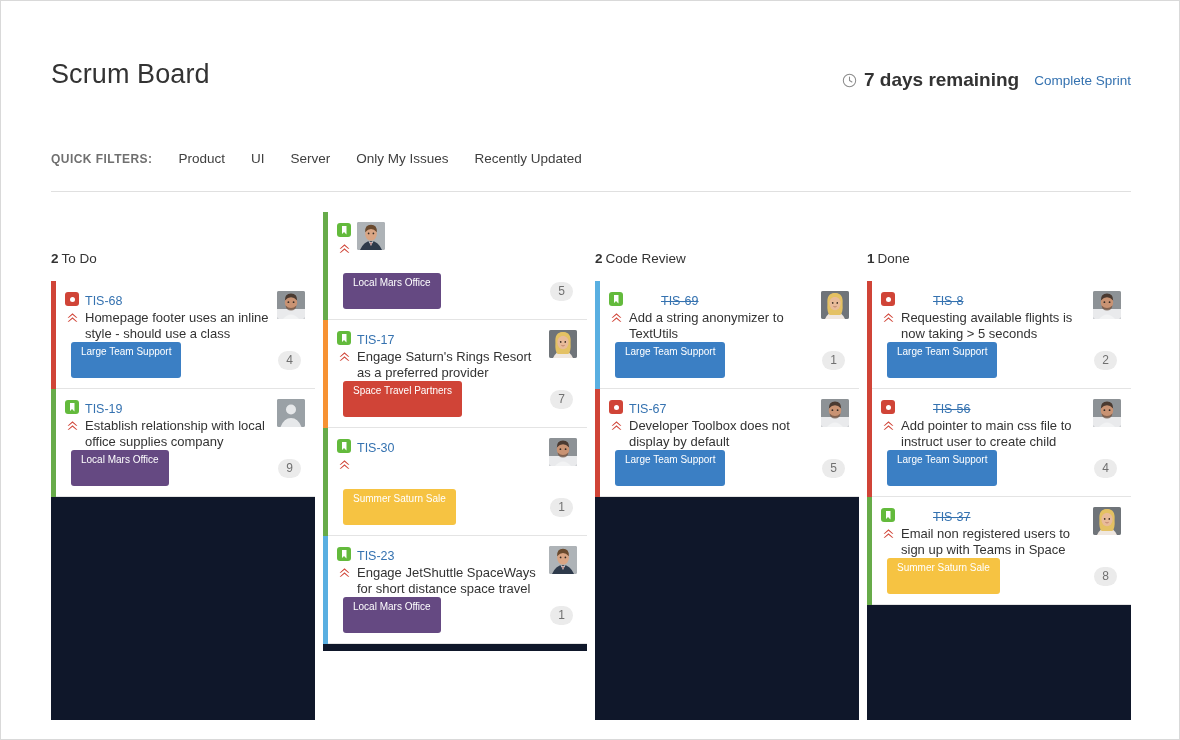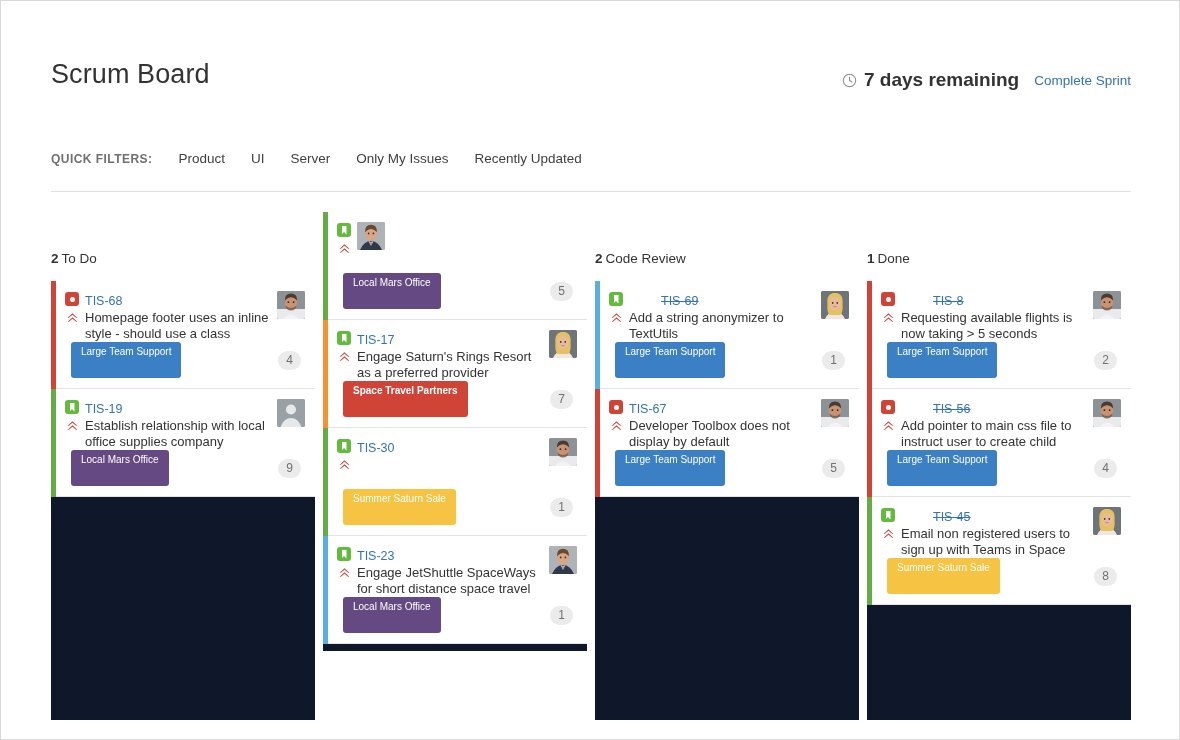--- a/index.html
+++ b/index.html
@@ -357,21 +357,21 @@
                   <path d="M6.4 13 q-1 -11 7.6 -11 q8.6 0 7.6 11 q0.6 9 -2.4 11 l-10.4 0 q-3 -2 -2.4 -11z" fill="#e4c163"></path>
                   <ellipse cx="14" cy="12.4" rx="5.6" ry="6.8" fill="#e8bb9a"></ellipse>
                   <path d="M8.6 8.6 q5.4 -5.6 10.8 0 q0.4 -6.6 -5.4 -6.6 q-5.8 0 -5.4 6.6z" fill="#e4c163"></path>
                   <circle cx="11.7" cy="11.9" r="0.85" fill="#3a2c22"></circle>
                   <circle cx="16.3" cy="11.9" r="0.85" fill="#3a2c22"></circle>
                   <path d="M12.7 15.6 q1.3 1.1 2.6 0" stroke="#b4735f" stroke-width="0.8" fill="none" stroke-linecap="round"></path>
                 </svg>
               </div>
             </div>
             <div class="card-bottom">
-              <span class="epic-label" style="background: rgb(208, 68, 55); font-weight: bold;">Space Travel Partners</span>
+              <span class="epic-label" style="background: rgb(208, 68, 55);">Space Travel Partners</span>
               <span class="estimate">7</span>
             </div>
           </div>
           <div class="card">
             <div class="card-stripe" style="background: rgb(103, 171, 73);"></div>
             <div class="card-top">
               <div class="card-icons">
                 <div class="type-icon story"></div>
                 <div class="prio-icon"><svg viewBox="0 0 14 13" width="13" height="12">
   <path d="M7 1.3 L12.3 6.1 L10.9 6.1 L7 2.9 L3.1 6.1 L1.7 6.1 Z" fill="#d04437"></path>
@@ -555,21 +555,21 @@
           <div class="card">
             <div class="card-stripe" style="background: rgb(103, 171, 73);"></div>
             <div class="card-top">
               <div class="card-icons">
                 <div class="type-icon story"></div>
                 <div class="prio-icon"><svg viewBox="0 0 14 13" width="13" height="12">
   <path d="M7 1.3 L12.3 6.1 L10.9 6.1 L7 2.9 L3.1 6.1 L1.7 6.1 Z" fill="#d04437"></path>
   <path d="M7 5.8 L12.3 10.6 L10.9 10.6 L7 7.4 L3.1 10.6 L1.7 10.6 Z" fill="#d04437"></path>
 </svg></div>
               </div>
-              <div class="card-text"><a class="issue-key resolved">TIS-45</a><div class="issue-summary">Email non registered users to sign up with Teams in Space</div></div>
+              <div class="card-text"><a class="issue-key resolved">TIS-37</a><div class="issue-summary">Email non registered users to sign up with Teams in Space</div></div>
               <div class="avatar">
                 <svg viewBox="0 0 28 28">
                   <rect width="28" height="28" fill="#6f7479"></rect>
                   <path d="M4 28 q4 -8 10 -8 q6 0 10 8 z" fill="#efe7e0"></path>
                   <path d="M6.4 13 q-1 -11 7.6 -11 q8.6 0 7.6 11 q0.6 9 -2.4 11 l-10.4 0 q-3 -2 -2.4 -11z" fill="#e4c163"></path>
                   <ellipse cx="14" cy="12.4" rx="5.6" ry="6.8" fill="#e8bb9a"></ellipse>
                   <path d="M8.6 8.6 q5.4 -5.6 10.8 0 q0.4 -6.6 -5.4 -6.6 q-5.8 0 -5.4 6.6z" fill="#e4c163"></path>
                   <circle cx="11.7" cy="11.9" r="0.85" fill="#3a2c22"></circle>
                   <circle cx="16.3" cy="11.9" r="0.85" fill="#3a2c22"></circle>
                   <path d="M12.7 15.6 q1.3 1.1 2.6 0" stroke="#b4735f" stroke-width="0.8" fill="none" stroke-linecap="round"></path>

